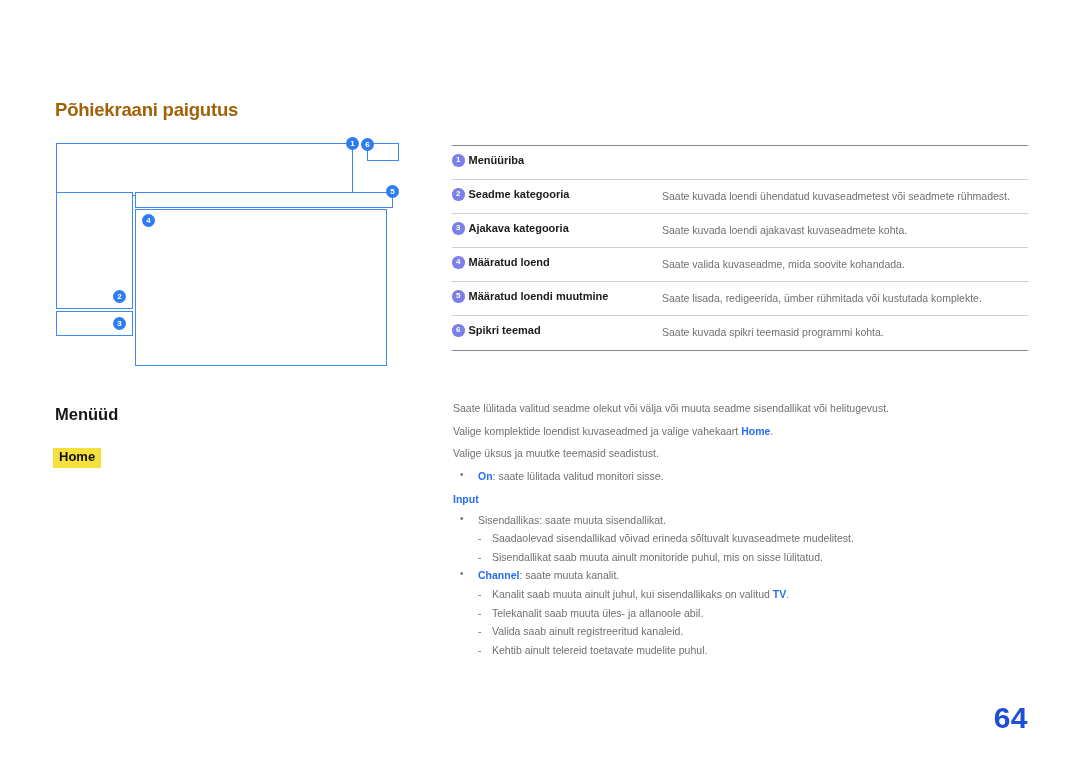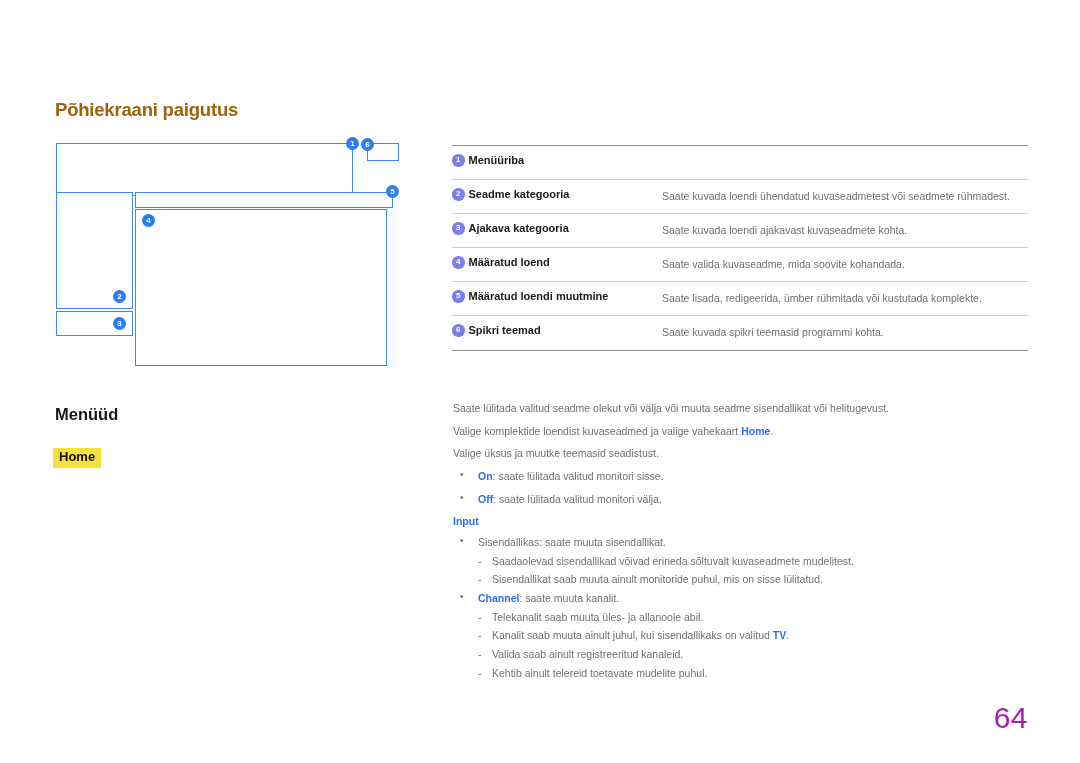--- a/index.html
+++ b/index.html
@@ -198,22 +198,22 @@
     font-size: 10.5px;
   }
   .tight { margin-bottom: 5.5px; }
 
   
   .page-number {
     position: absolute;
     right: 52px;
     bottom: 28px;
     font-size: 30px;
-    color: #a21caf;
-    font-weight: normal;
+    color: #1d4ed8;
+    font-weight: bold;
     letter-spacing: 0.5px;
   }
 </style>
 </head>
 <body>
 
 <div class="page-title">Põhiekraani paigutus</div>
 
 <div class="diagram">
   <div class="dbox box1"></div>
@@ -289,35 +289,34 @@
 
   <p class="para">Saate lülitada valitud seadme olekut või välja või muuta seadme sisendallikat või helitugevust.</p>
 
   <p class="para"><span>Valige komplektide loendist kuvaseadmed ja valige vahekaart </span><span class="blue">Home</span><span>.</span></p>
 
   <p class="para">Valige üksus ja muutke teemasid seadistust.</p>
 
 
   <p class="bullet"><span class="blue">On</span><span>: saate lülitada valitud monitori sisse.</span></p>
 
-  <p class="bullet"><span class="blue">Off</span><span>: saate lülitada valitud monitori välja.</span></p>
 
   <p class="blue-head">Input</p>
 
   <p class="bullet tight">Sisendallikas: saate muuta sisendallikat.</p>
 
   <p class="dash">Saadaolevad sisendallikad võivad erineda sõltuvalt kuvaseadmete mudelitest.</p>
 
   <p class="dash">Sisendallikat saab muuta ainult monitoride puhul, mis on sisse lülitatud.</p>
 
   <p class="bullet tight"><span class="blue">Channel</span><span>: saate muuta kanalit.</span></p>
 
+  <p class="dash"><span>Kanalit saab muuta ainult juhul, kui sisendallikaks on valitud </span><span class="blue">TV</span><span>.</span></p>
+
   <p class="dash">Telekanalit saab muuta üles- ja allanoole abil.</p>
 
-  <p class="dash"><span>Kanalit saab muuta ainult juhul, kui sisendallikaks on valitud </span><span class="blue">TV</span><span>.</span></p>
-
   <p class="dash">Valida saab ainult registreeritud kanaleid.</p>
 
   <p class="dash">Kehtib ainult telereid toetavate mudelite puhul.</p>
 
 </div>
 
 <div class="page-number">64</div>
 
 </body></html>

